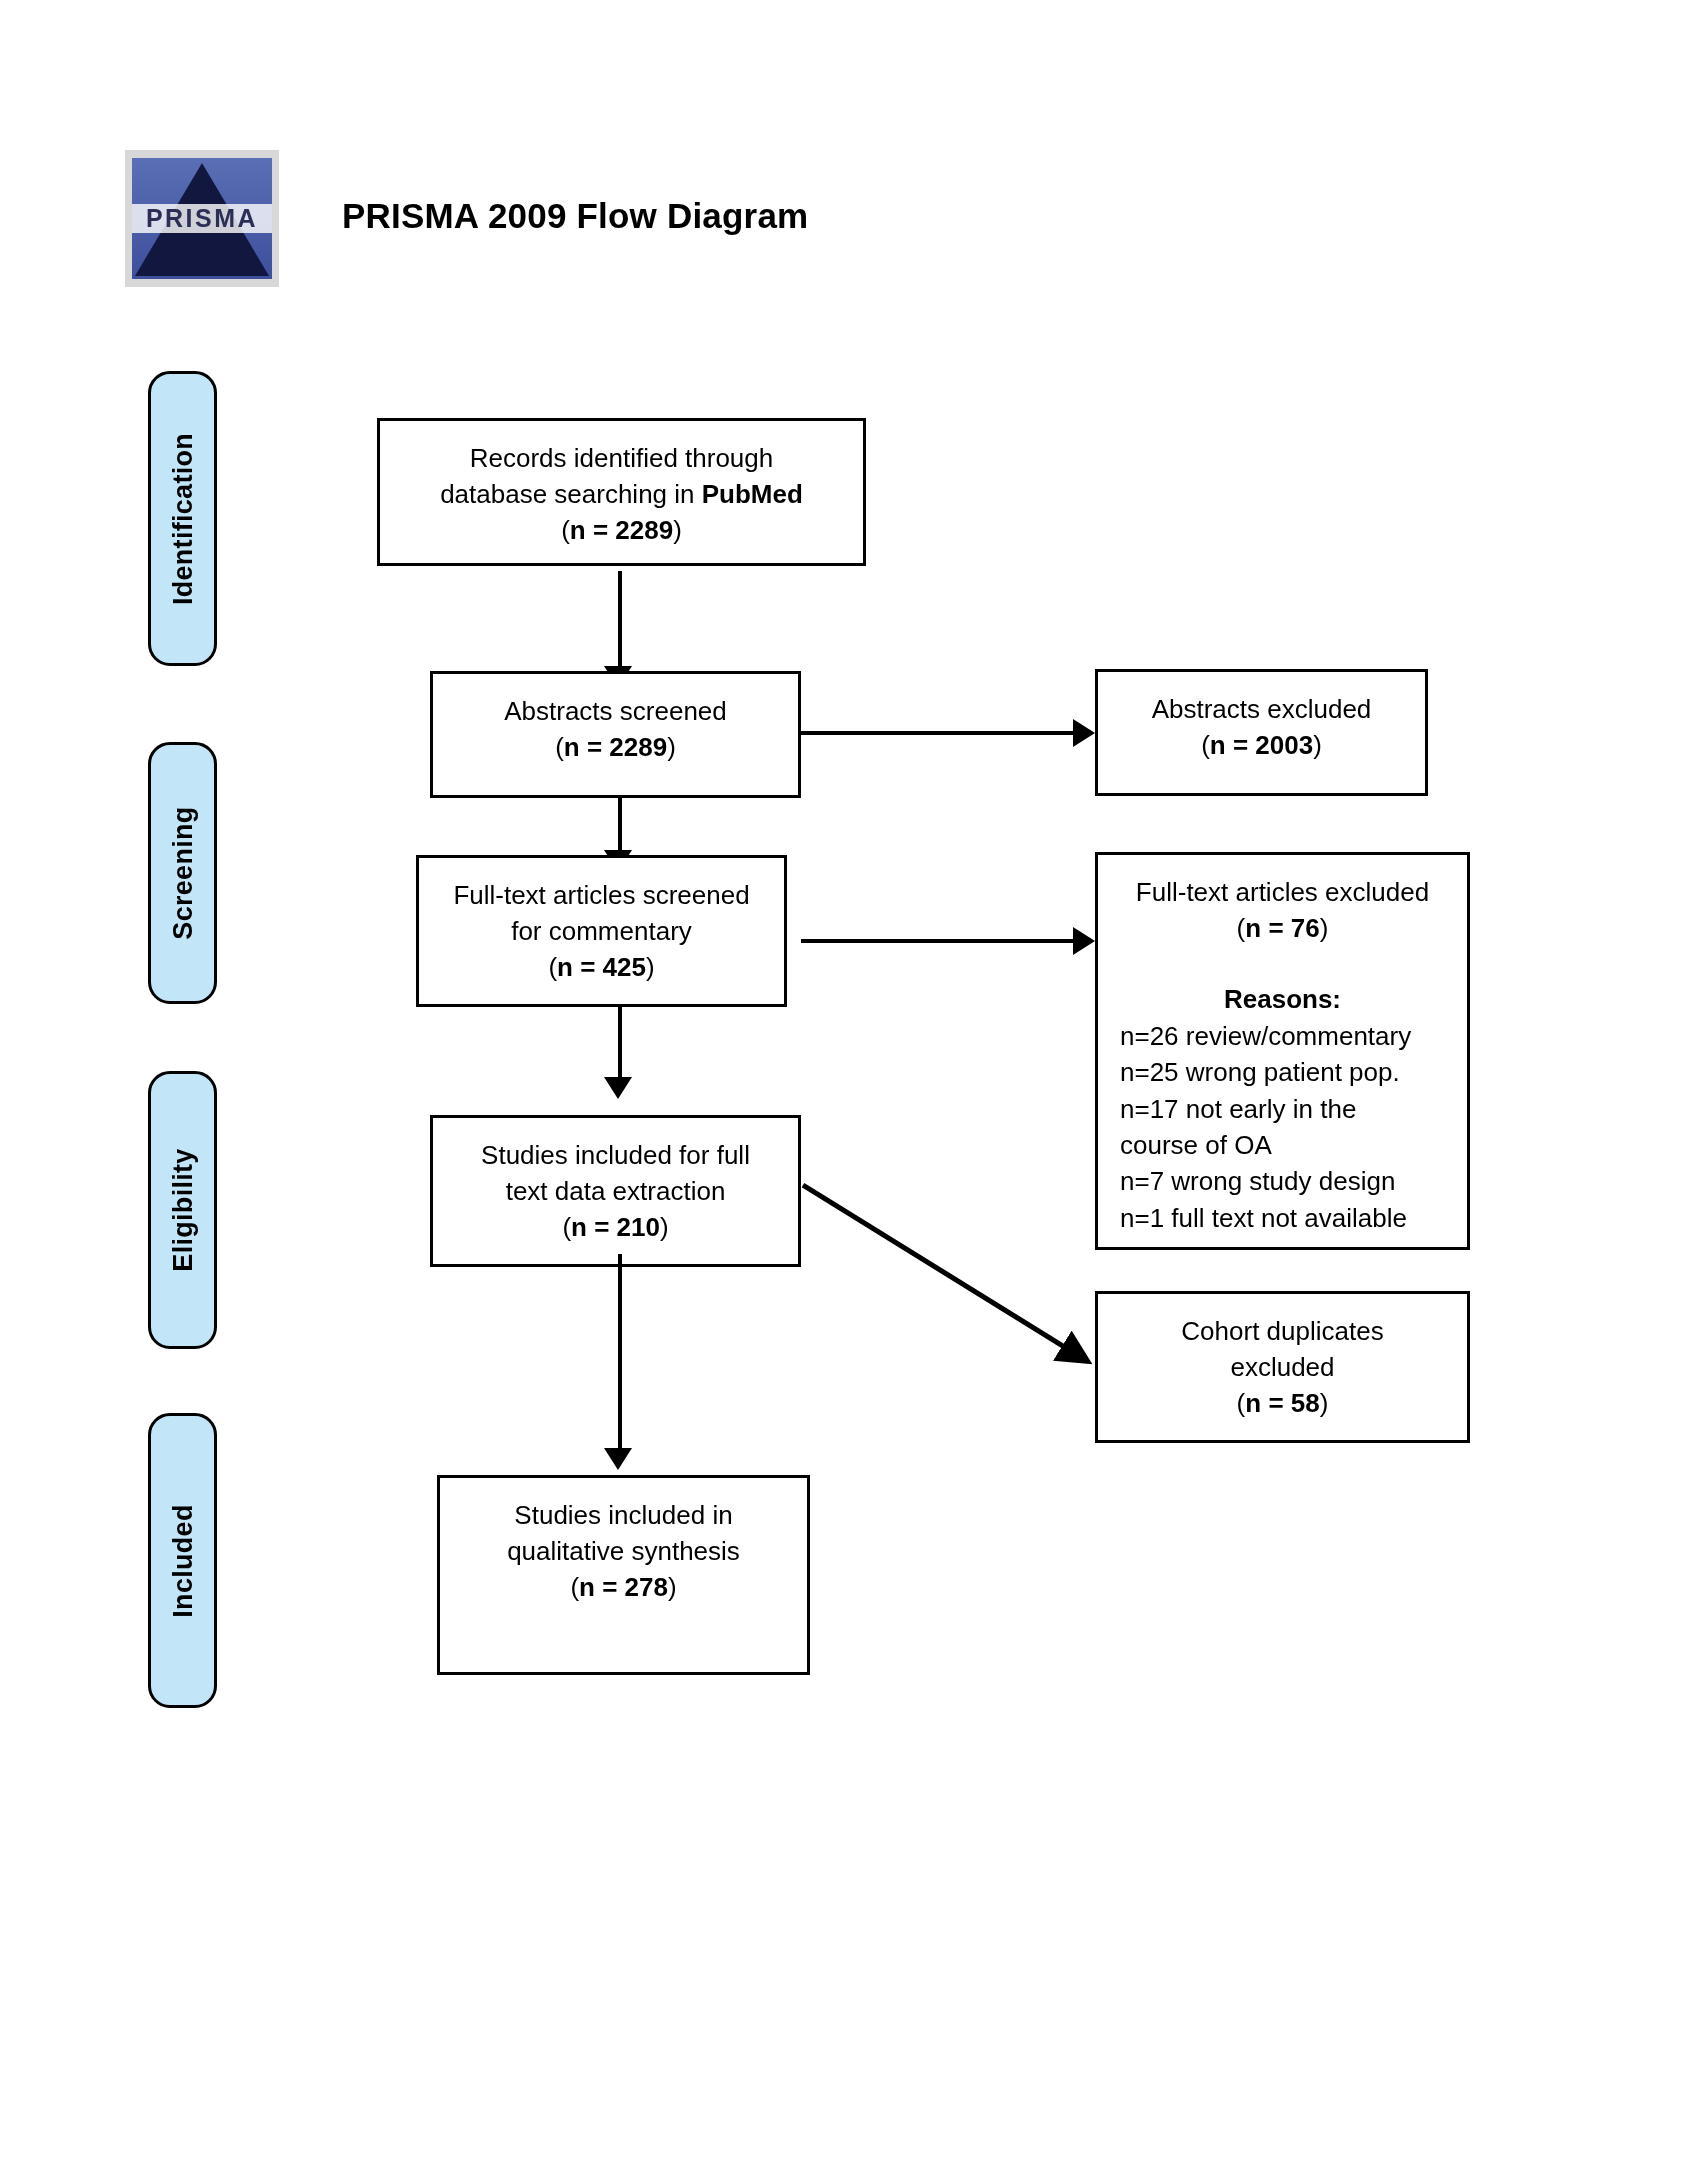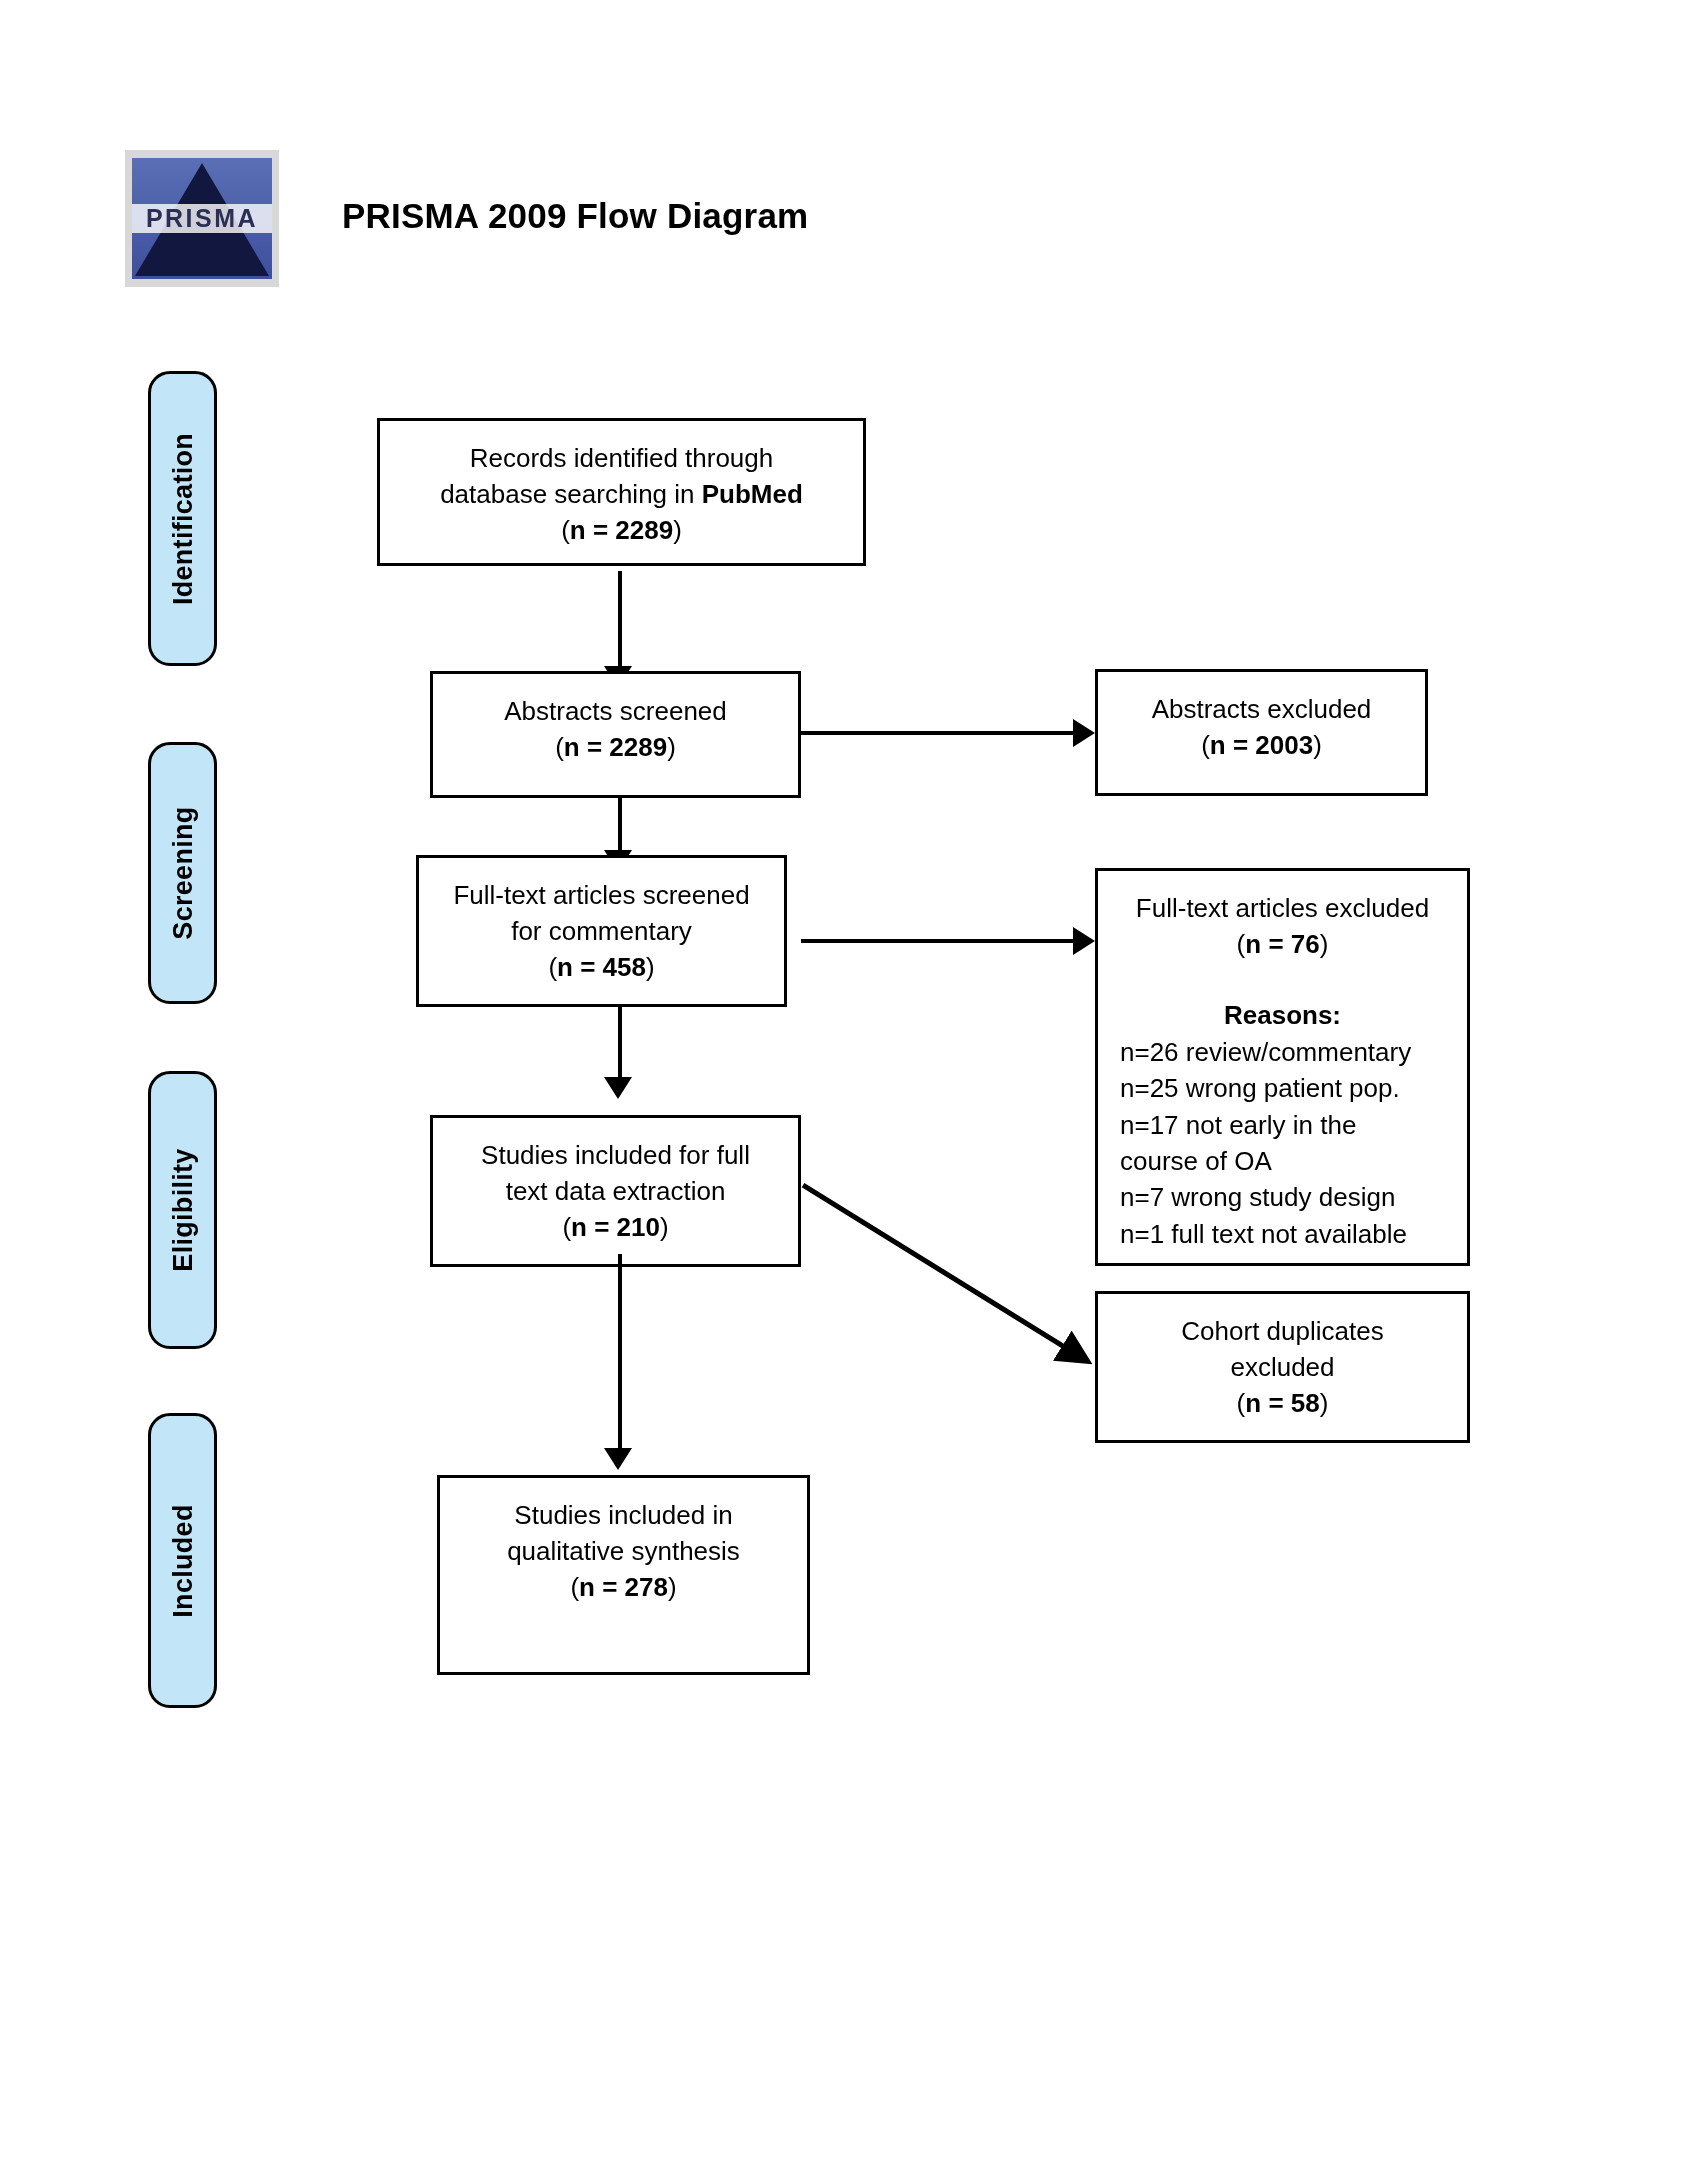--- a/index.html
+++ b/index.html
@@ -205,27 +205,27 @@
     <span class="line">Abstracts excluded</span>
     <span class="line"><span>(</span><b>n = 2003</b><span>)</span></span>
   </div>
 
   <div class="conn-v" style="left:618px; top:797px; height:59px;"></div>
   <div class="arrow-down" style="left:604px; top:850px;"></div>
 
   <div class="flow-box" style="left:416px; top:855px; width:371px; height:152px;">
     <span class="line">Full-text articles screened</span>
     <span class="line">for commentary</span>
-    <span class="line"><span>(</span><b>n = 458</b><span>)</span></span>
+    <span class="line"><span>(</span><b>n = 425</b><span>)</span></span>
   </div>
 
   <div class="conn-h" style="left:801px; top:939px; width:278px;"></div>
   <div class="arrow-right" style="left:1073px; top:927px;"></div>
 
-  <div class="flow-box" style="left:1095px; top:852px; width:375px; height:398px;margin-top:16px;">
+  <div class="flow-box" style="left:1095px; top:852px; width:375px; height:398px;">
     <span class="line">Full-text articles excluded</span>
     <span class="line"><span>(</span><b>n = 76</b><span>)</span></span>
     <span class="reasons-head">Reasons:</span>
     <span class="reasons-list">
       <span class="reason">n=26 review/commentary</span>
       <span class="reason">n=25 wrong patient pop.</span>
       <span class="reason">n=17 not early in the</span>
       <span class="reason">course of OA</span>
       <span class="reason">n=7 wrong study design</span>
       <span class="reason">n=1 full text not available</span>

